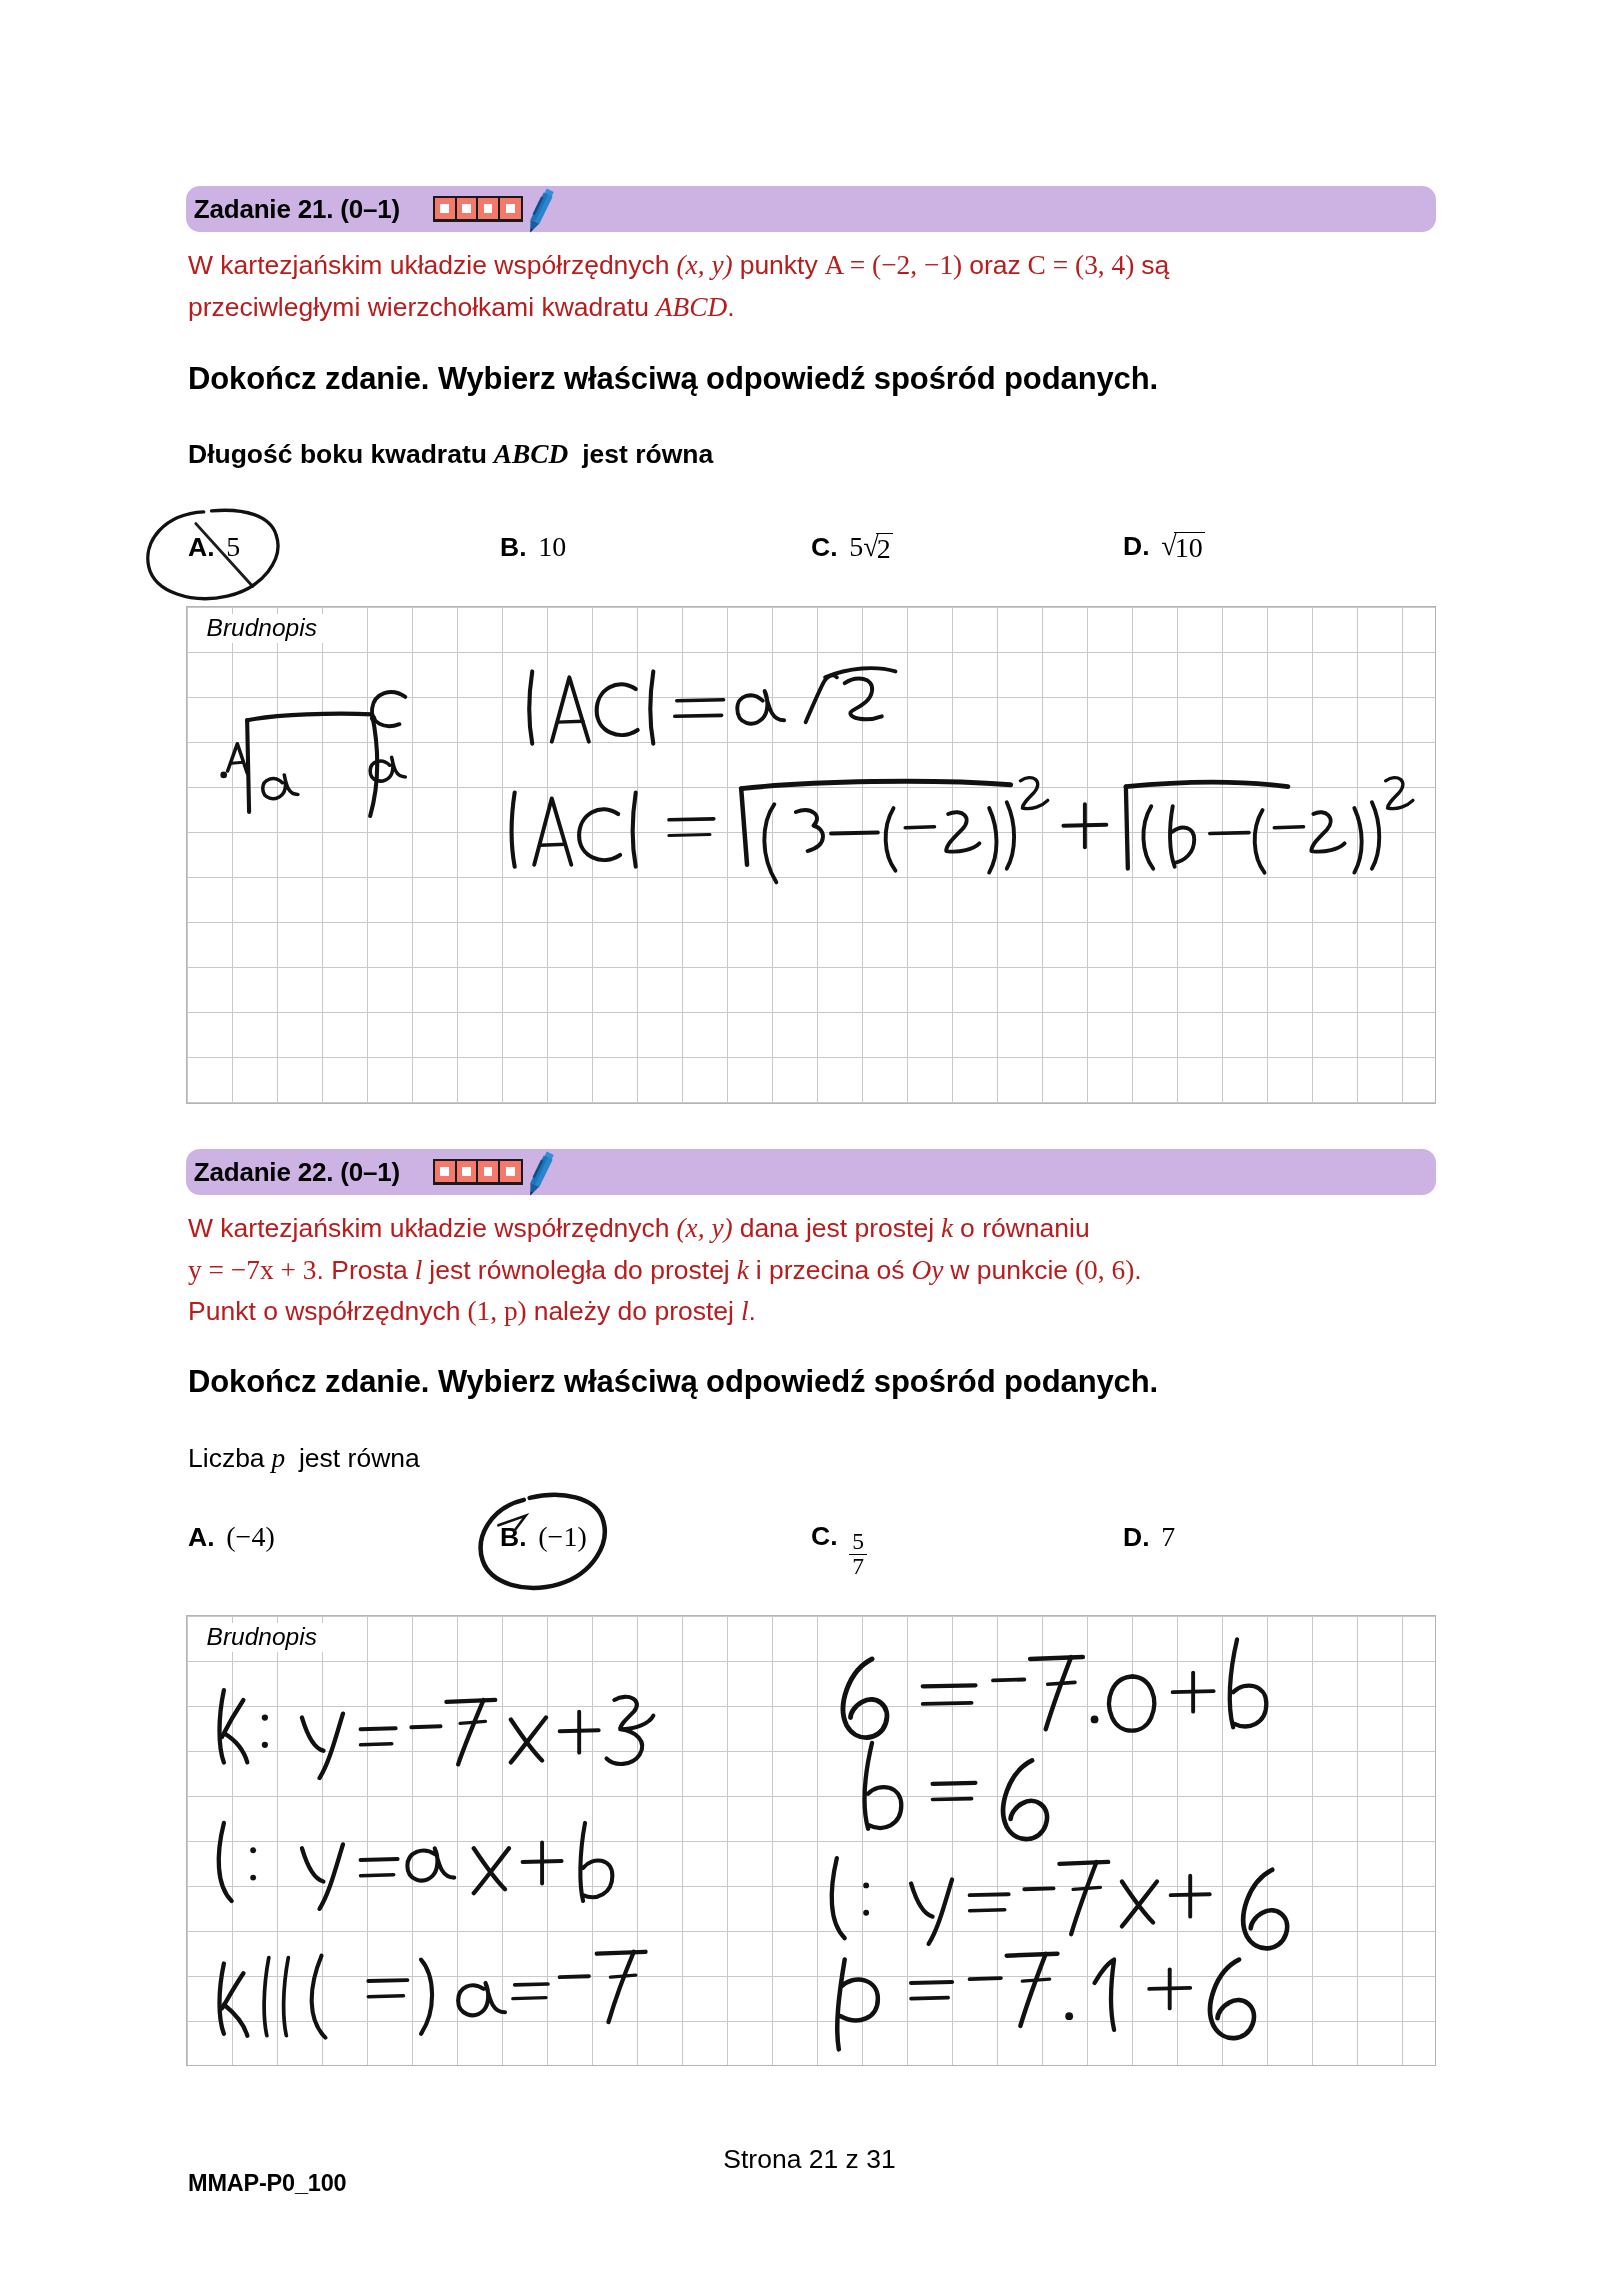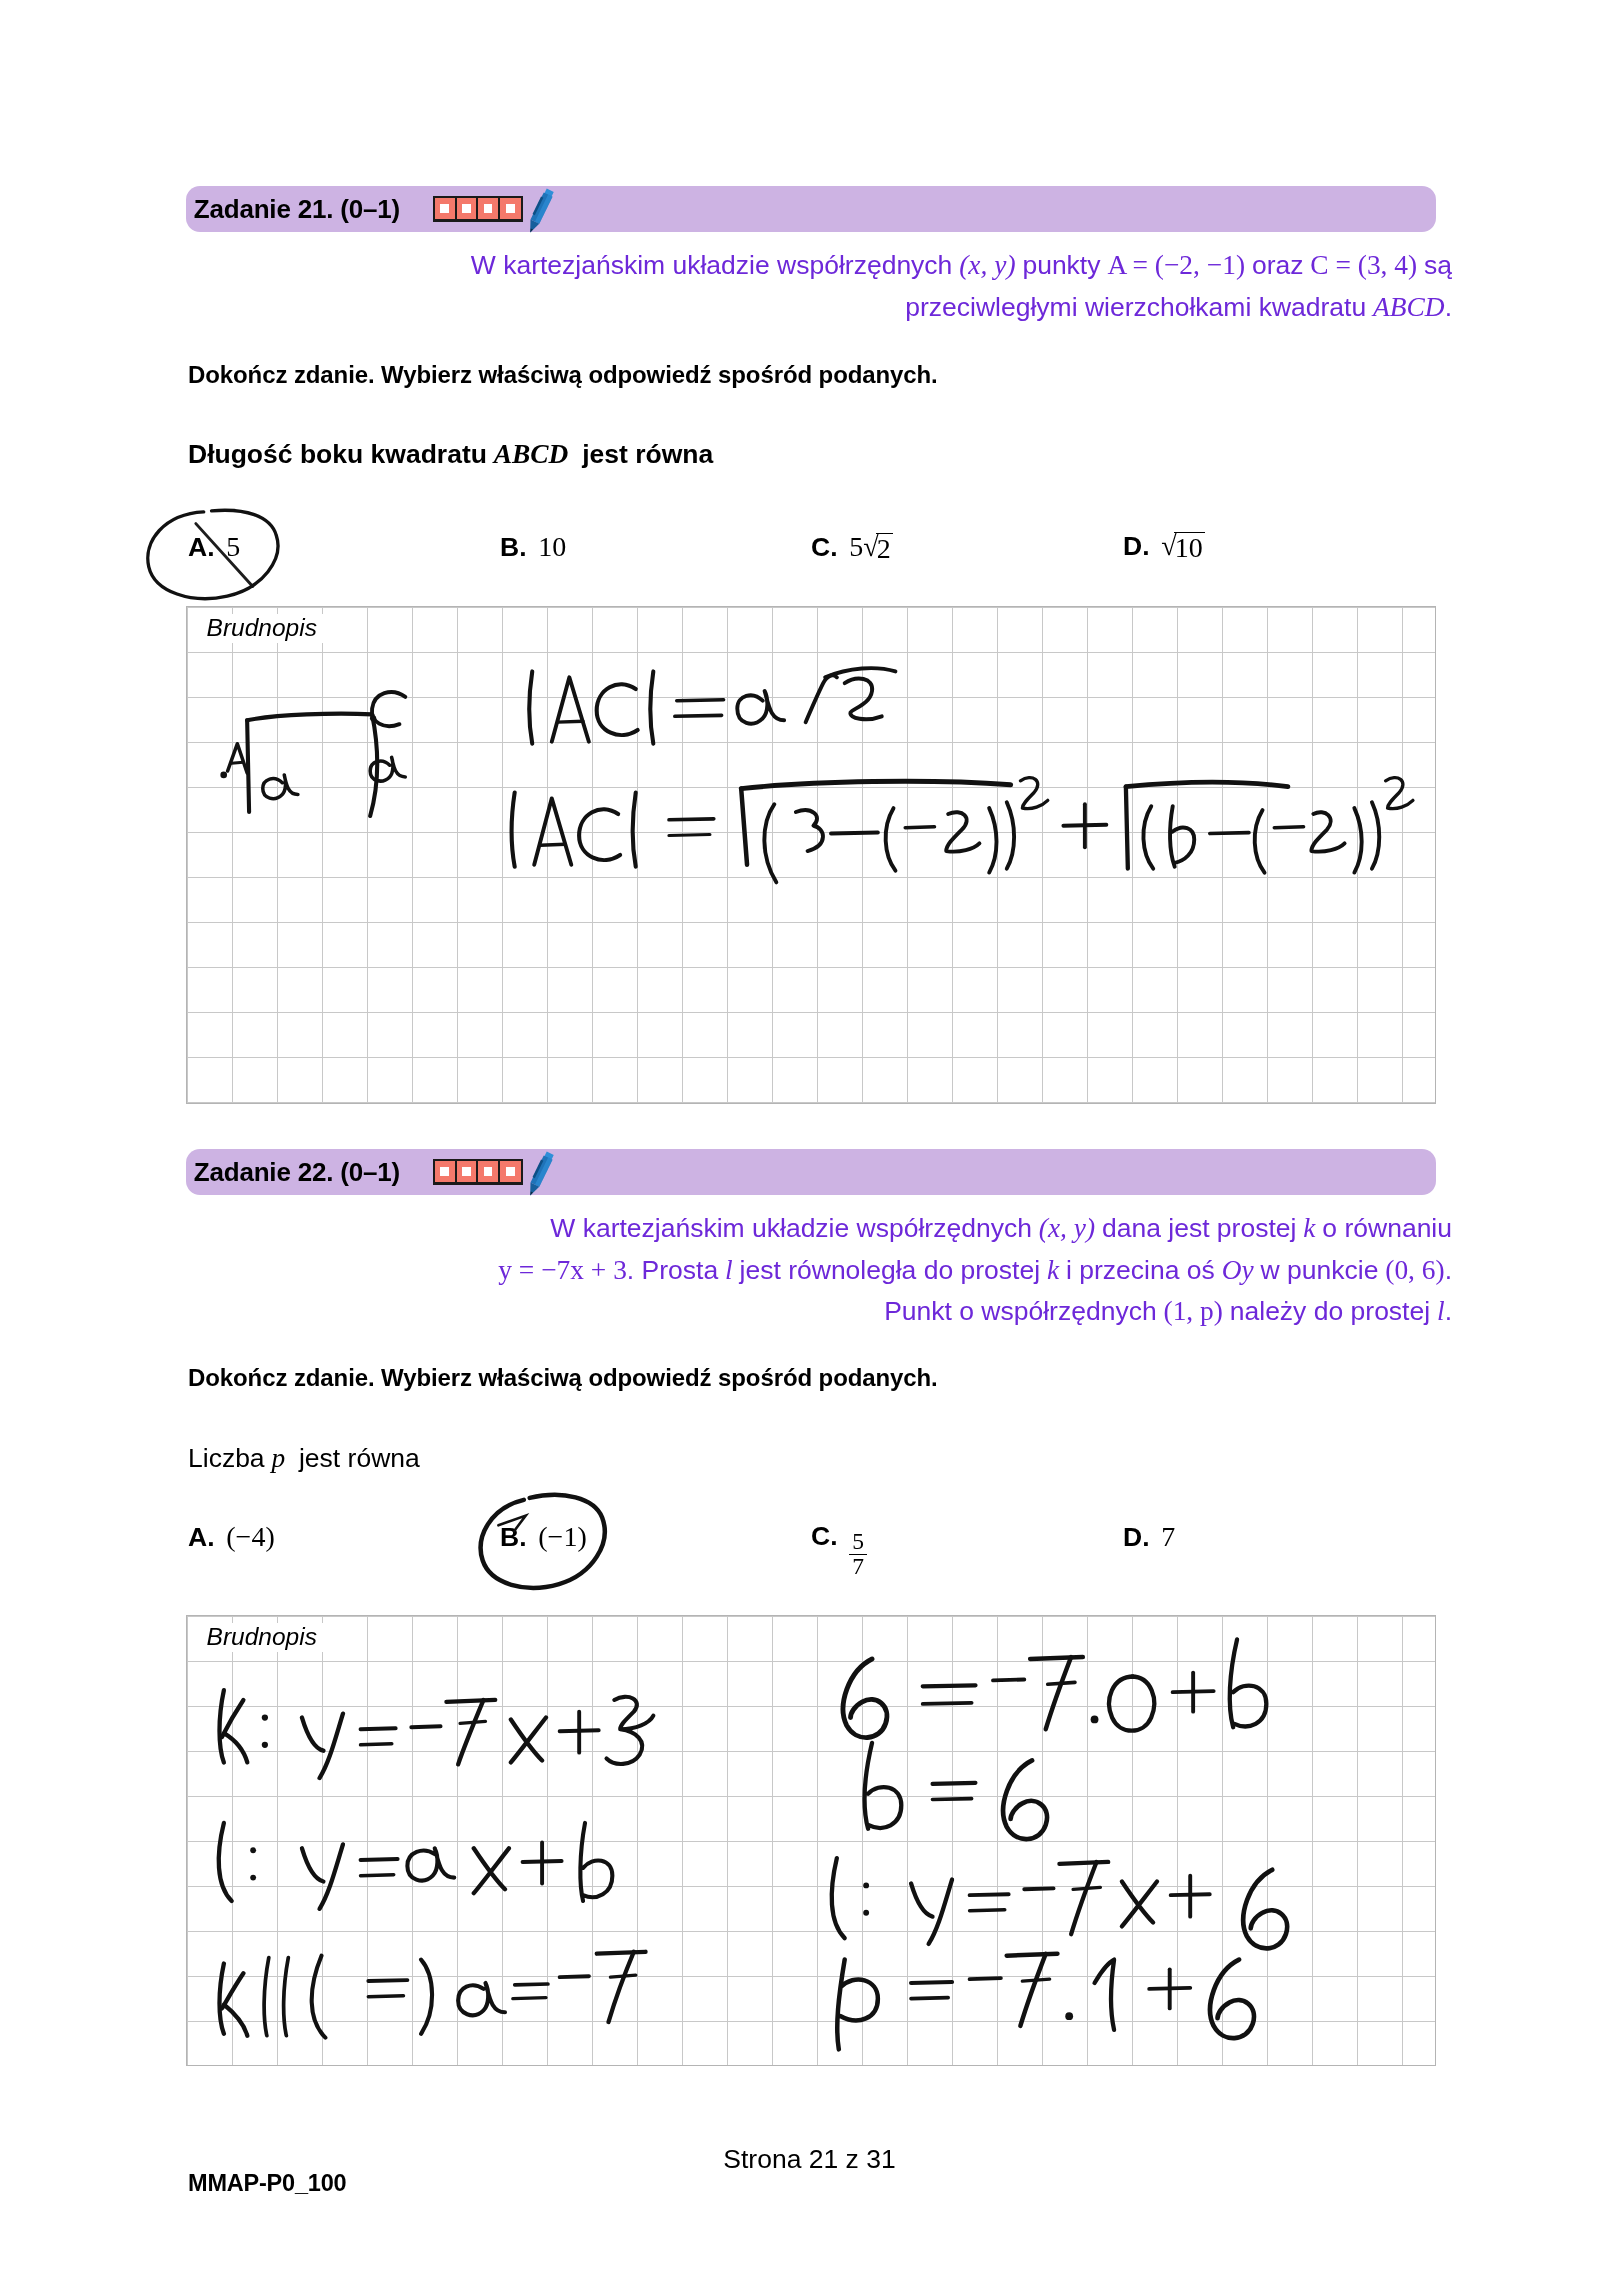--- a/index.html
+++ b/index.html
@@ -67,31 +67,30 @@
     width: 39px; height: 55px;
   }
 
   
   .q-text {
     position: absolute;
     left: 188px;
     width: 1264px;
     font-size: 26.5px;
     line-height: 1.52;
-    color: #6d28d9;
-    text-align: right;
+    color: #b91c1c;
   }
   .mi { font-family: "Liberation Serif", serif; font-style: italic; font-size: 27.4px; }
   .mn { font-family: "Liberation Serif", serif; font-style: normal; font-size: 27.4px; }
   .sp { display:inline-block; width:6.9px; }
 
   .instr {
     position: absolute;
     left: 188px;
-    font-size: 24px;
+    font-size: 31px;
     font-weight: bold;
     letter-spacing: -0.1px;
   }
   .lead {
     position: absolute;
     left: 188px;
     font-size: 26.5px;
   }
 
   

